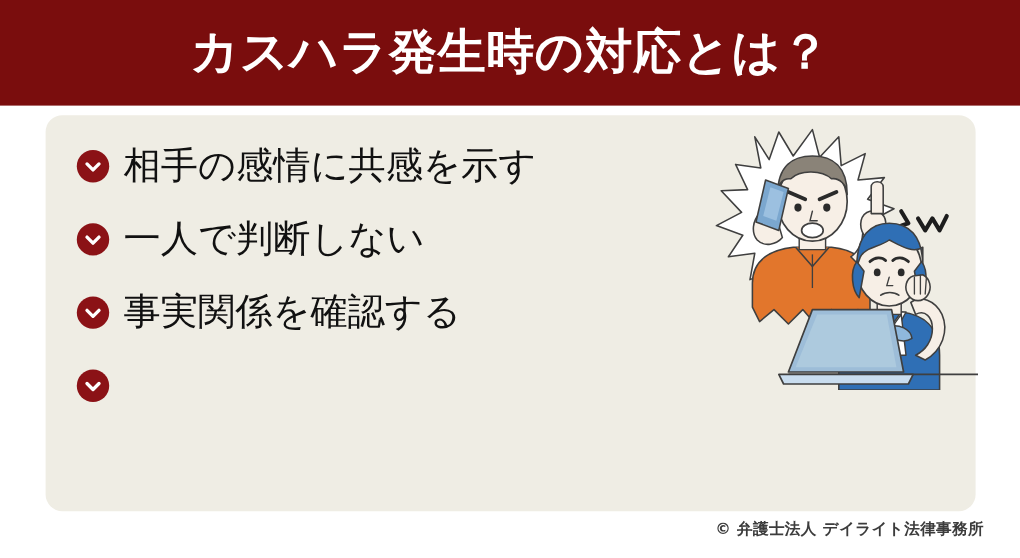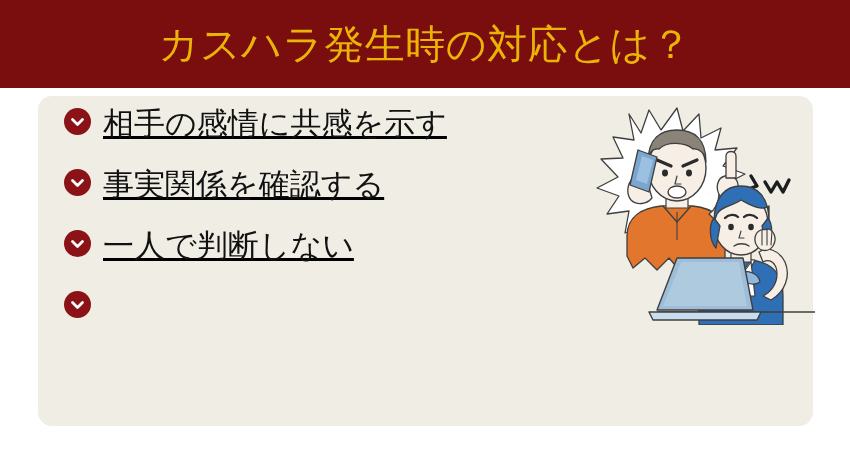--- a/index.html
+++ b/index.html
@@ -28,23 +28,23 @@
     left: 0;
     top: 0;
     width: 850px;
     height: 88px;
     background: #7a0d0d;
     display: flex;
     align-items: center;
     justify-content: center;
   }
   .header-title {
-    color: #eab308;
+    color: #ffffff;
     font-size: 40px;
-    font-weight: normal;
+    font-weight: bold;
     letter-spacing: 0.5px;
     line-height: 1;
     white-space: nowrap;
     font-family: "DejaVu Sans", "Liberation Sans", sans-serif;
   }
 
   
   .panel {
     position: absolute;
     left: 38px;
@@ -60,22 +60,22 @@
     position: absolute;
     left: 64px;
     top: 108px;
     width: 560px;
     margin: 0;
     padding: 0;
     list-style: none;
   }
   .check-item {
     display: flex;
+    align-items: center;
     height: 61px;
-    text-decoration: underline;
   }
   .check-icon {
     flex: 0 0 auto;
     width: 27px;
     height: 27px;
     border-radius: 50%;
     background: #8b1216;
     display: flex;
     align-items: center;
     justify-content: center;
@@ -132,29 +132,29 @@
         </svg>
       </span>
       <span class="check-label">相手の感情に共感を示す</span>
     </li>
     <li class="check-item">
       <span class="check-icon">
         <svg width="17" height="17" viewBox="0 0 17 17" aria-hidden="true">
           <path d="M3.5 6.6 L8.5 11.6 L13.5 6.6" fill="none" stroke="#ffffff" stroke-width="2.8" stroke-linecap="round" stroke-linejoin="round"></path>
         </svg>
       </span>
+      <span class="check-label">一人で判断しない</span>
+    </li>
+    <li class="check-item">
+      <span class="check-icon">
+        <svg width="17" height="17" viewBox="0 0 17 17" aria-hidden="true">
+          <path d="M3.5 6.6 L8.5 11.6 L13.5 6.6" fill="none" stroke="#ffffff" stroke-width="2.8" stroke-linecap="round" stroke-linejoin="round"></path>
+        </svg>
+      </span>
       <span class="check-label">事実関係を確認する</span>
-    </li>
-    <li class="check-item">
-      <span class="check-icon">
-        <svg width="17" height="17" viewBox="0 0 17 17" aria-hidden="true">
-          <path d="M3.5 6.6 L8.5 11.6 L13.5 6.6" fill="none" stroke="#ffffff" stroke-width="2.8" stroke-linecap="round" stroke-linejoin="round"></path>
-        </svg>
-      </span>
-      <span class="check-label">一人で判断しない</span>
     </li>
     <li class="check-item">
       <span class="check-icon">
         <svg width="17" height="17" viewBox="0 0 17 17" aria-hidden="true">
           <path d="M3.5 6.6 L8.5 11.6 L13.5 6.6" fill="none" stroke="#ffffff" stroke-width="2.8" stroke-linecap="round" stroke-linejoin="round"></path>
         </svg>
       </span>
     </li>
   </ul>
 
@@ -251,14 +251,15 @@
 
       <g>
         <path d="M92 210 L112 158 L178 158 L188 210 Z" fill="#9dbdd8" stroke="#3f3f3f" stroke-width="1.4" stroke-linejoin="round"></path>
         <path d="M98 206 L116 162 L174 162 L182 206 Z" fill="#adcade" stroke="none"></path>
         <path d="M84 212 L196 212 L192 220 L88 220 Z" fill="#c9ddef" stroke="#3f3f3f" stroke-width="1.4" stroke-linejoin="round"></path>
       </g>
 
     </svg>
   </div>
 
+  <div class="footer-credit">© 弁護士法人 デイライト法律事務所</div>
 
 </div>
 
 </body></html>

